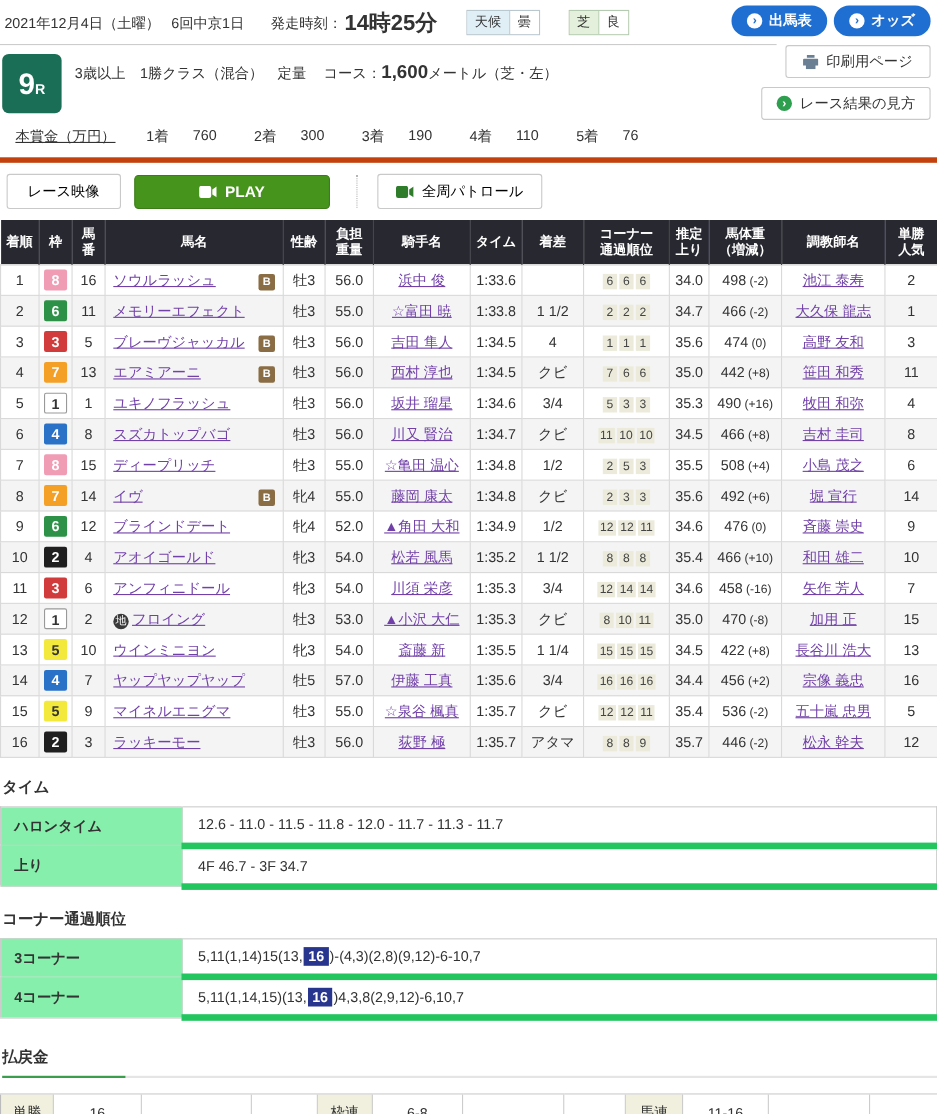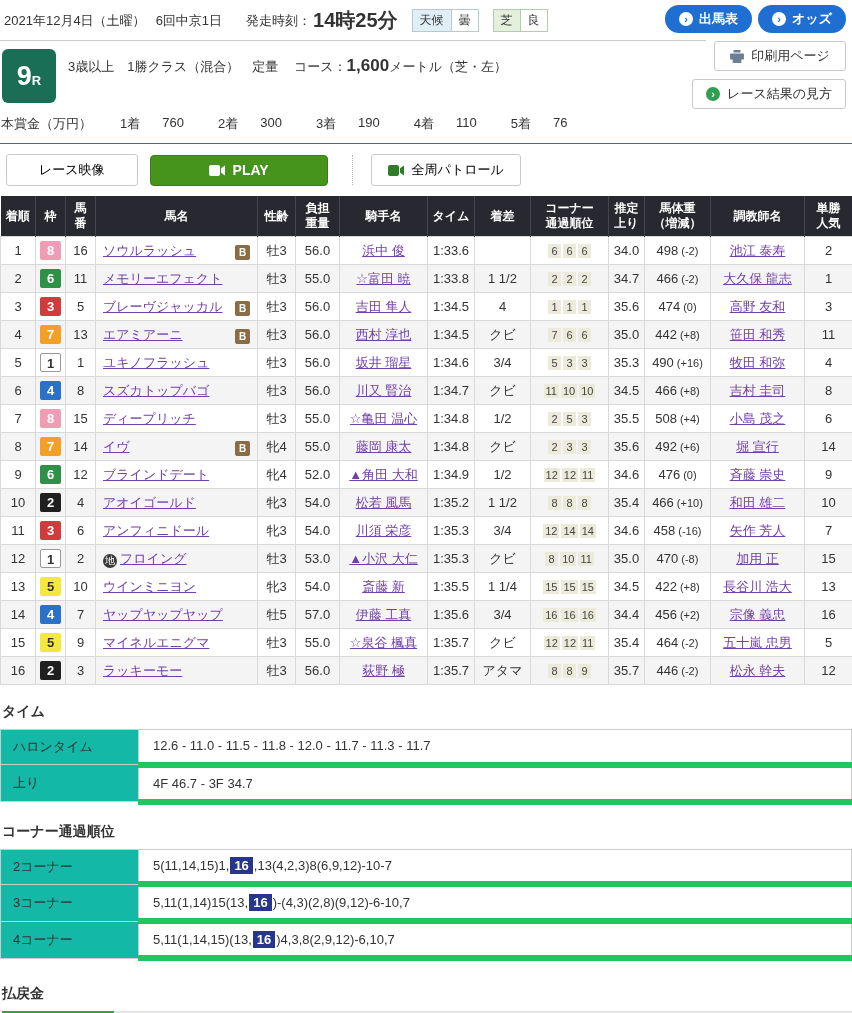--- a/index.html
+++ b/index.html
@@ -2,21 +2,21 @@
 <html><head>
 <meta charset="utf-8">
 <style>
   * { box-sizing: border-box; margin: 0; padding: 0; }
   body { background:#fff; font-family:"Liberation Sans","DejaVu Sans",sans-serif; color:#333; }
   .page { width:852px; position:relative; padding:4px 0 0 0; }
 
   
   .topline { display:flex; align-items:center; gap:10px; padding:3px 0 6px 4px; border-bottom:1px solid #ccc; width:706px; font-size:13px; }
   .topline .bold-time { font-weight:bold; font-size:20px; }
-  .badge-group { display:inline-flex; border:1px solid #b9c7cf; margin-left:4px; font-size:12px; }
+  .badge-group { display:inline-flex; border:1px solid #b9c7cf; margin-left:16px; font-size:12px; }
   .badge-group .k { background:#e0eef6; padding:2px 7px; border-right:1px solid #b9c7cf; }
   .badge-group .v { background:#fff; padding:2px 7px; }
   .badge-group.turf { border-color:#b5cbb0; }
   .badge-group.turf .k { background:#e4f0db; border-right-color:#b5cbb0; }
 
   .top-buttons { position:absolute; top:5px; right:6px; display:flex; flex-direction:column; align-items:flex-end; gap:8px; z-index:5; }
   .btn-row { display:flex; gap:6px; }
   .btn-blue { display:inline-flex; align-items:center; gap:6px; background:#1e6fd1; color:#fff; font-weight:bold; font-size:13px; border:none; border-radius:14px; padding:5px 14px; cursor:pointer; }
   .circ { display:inline-flex; align-items:center; justify-content:center; width:14px; height:14px; border-radius:50%; font-size:11px; font-weight:bold; line-height:1; }
   .circ.white { background:#fff; color:#1e6fd1; }
@@ -25,29 +25,29 @@
   .btn-plain.w132 { min-width:132px; }
   .btn-plain.w148 { min-width:148px; }
 
   
   .race-head { display:flex; align-items:flex-start; gap:12px; padding:8px 0 4px 2px; }
   .race-no { width:54px; height:54px; background:#1b6e56; border-radius:6px; color:#fff; display:flex; align-items:center; justify-content:center; font-weight:bold; }
   .race-no .n { font-size:27px; } .race-no .r { font-size:13px; margin-top:8px; }
   .race-title { font-size:19px; font-weight:bold; color:#333; }
   .race-sub { font-size:13px; margin-top:7px; }
   .race-sub .course-val { font-weight:bold; font-size:17px; }
-  .prize-line { display:flex; align-items:center; gap:0; font-size:13px; padding:8px 0 10px 1px; border-bottom:1px solid #c2410c; }
+  .prize-line { display:flex; align-items:center; gap:0; font-size:13px; padding:8px 0 10px 14px; border-bottom:5px solid #c2410c;text-decoration:underline; }
   .prize-line .plabel { margin-right:28px; }
   .prize-item { display:inline-flex; }
   .prize-item .pl { margin-right:22px; }
   .prize-item .pa { margin-right:34px; }
 
   
   .video-row { display:flex; align-items:center; padding:10px 0 10px 6px; }
-  .btn-movie { background:#fff; border:1px solid #c9c9c9; border-radius:3px; padding:6px 32px; font-size:13px; cursor:pointer; }
+  .btn-movie { background:#fff; border:1px solid #c9c9c9; border-radius:3px; padding:6px 18px; font-size:13px; cursor:pointer; }
   .btn-play { display:inline-flex; align-items:center; justify-content:center; gap:8px; background:#46941c; border:1px solid #3c7d18; color:#fff; font-weight:bold; font-size:14px; border-radius:4px; width:178px; height:31px; margin-left:12px; cursor:pointer; }
   .vdivider { border-left:1px dotted #b5b5b5; height:30px; margin:0 18px 0 24px; }
   .btn-patrol { display:inline-flex; align-items:center; gap:8px; background:#fff; border:1px solid #c9c9c9; border-radius:3px; padding:6px 16px; font-size:13px; cursor:pointer; }
 
   
   table.results { width:852px; border-collapse:collapse; table-layout:fixed; }
   .results thead th { background:#282830; color:#fff; font-size:12px; font-weight:bold; padding:5px 1px; border-right:1px solid #45454e; vertical-align:middle; line-height:1.25; }
   .results thead th span { display:block; text-align:center; }
   .results tbody td { border:1px solid #d9d9d9; font-size:13px; padding:3px 2px; height:28px; text-align:center; vertical-align:middle; }
   .results tbody tr:nth-child(even) { background:#f4f4f4; }
@@ -67,21 +67,21 @@
   .bbadge:empty { display:none; }
   .chi { display:inline-block; width:14px; height:14px; line-height:14px; background:#3a3a3a; color:#fff; border-radius:50%; font-size:10px; text-align:center; margin-right:3px; }
   .chi:empty { display:none; }
   .c-left { text-align:left; padding-left:6px; }
   .chip { display:inline-block; min-width:13px; background:#ecebdb; color:#444; font-size:11px; padding:1px 2px; margin:0 1px; text-align:center; }
   .c-body .diff { font-size:11px; margin-left:3px; }
 
   
   .sec-h { font-size:14px; font-weight:bold; margin:18px 0 8px 2px; }
   table.kv { width:852px; border-collapse:collapse; border:1px solid #ccc; }
-  .kv th { width:138px; background:#14b8a6; font-weight:normal; text-align:left; padding:8px 12px; border-bottom:1px solid #ccc; border-right:1px solid #ccc; font-size:13px; }
+  .kv th { width:165px; background:#86efac; font-weight:bold; text-align:left; padding:8px 12px; border-bottom:1px solid #ccc; border-right:1px solid #ccc; font-size:13px; }
   .kv td { padding:8px 14px; border-bottom:6px solid #22c55e; font-size:13px; text-align:left; }
   .hl16 { background:#27358f; color:#fff; font-weight:bold; padding:1px 4px; margin:0 1px; }
 
   
   .pay-h { font-size:14px; font-weight:bold; margin:24px 0 0 2px; padding-bottom:8px; position:relative; border-bottom:2px solid #e5e5e5; width:852px; }
   .pay-h::after { content:""; position:absolute; left:0; bottom:-2px; width:112px; height:2px; background:#3a9e4d; }
   table.pay { width:852px; border-collapse:collapse; border:1px solid #bbb; font-size:13px; margin-top:14px; table-layout:fixed; }
   .pay td { border-top:1px solid #ccc; border-left:1px solid #ccc; padding:7px 8px; height:32px; }
   .pay td:first-child { border-left:none; }
   .pay td.lab { background:#f1f0df; text-align:center; }
@@ -571,21 +571,21 @@
               <a class="lnk">マイネルエニグマ</a>
             </span>
           </td>
           <td>牡3</td>
           <td>55.0</td>
           <td class="c-left"><a class="lnk">☆泉谷 楓真</a></td>
           <td class="c-left">1:35.7</td>
           <td class="c-left">クビ</td>
           <td><span class="chip">12</span><span class="chip">12</span><span class="chip">11</span></td>
           <td>35.4</td>
-          <td class="c-body c-left"><span>464</span><span class="diff">(-2)</span></td>
+          <td class="c-body c-left"><span>536</span><span class="diff">(-2)</span></td>
           <td class="c-left"><a class="lnk">五十嵐 忠男</a></td>
           <td>5</td>
         </tr>
 
         <tr>
           <td>16</td>
           <td><span class="waku" data-color="black">2</span></td>
           <td>3</td>
           <td class="c-horse">
             <span class="inner">
@@ -619,24 +619,20 @@
           <th>上り</th>
           <td>4F 46.7 - 3F 34.7</td>
         </tr>
       </tbody>
   </table>
 
   <div class="sec-h">コーナー通過順位</div>
   <table class="kv">
     <tbody>
 
-        <tr>
-          <th>2コーナー</th>
-          <td><span>5(11,14,15)1,</span><span class="hl16">16</span><span>,13(4,2,3)8(6,9,12)-10-7</span></td>
-        </tr>
 
         <tr>
           <th>3コーナー</th>
           <td><span>5,11(1,14)15(13,</span><span class="hl16">16</span><span>)-(4,3)(2,8)(9,12)-6-10,7</span></td>
         </tr>
 
         <tr>
           <th>4コーナー</th>
           <td><span>5,11(1,14,15)(13,</span><span class="hl16">16</span><span>)4,3,8(2,9,12)-6,10,7</span></td>
         </tr>

